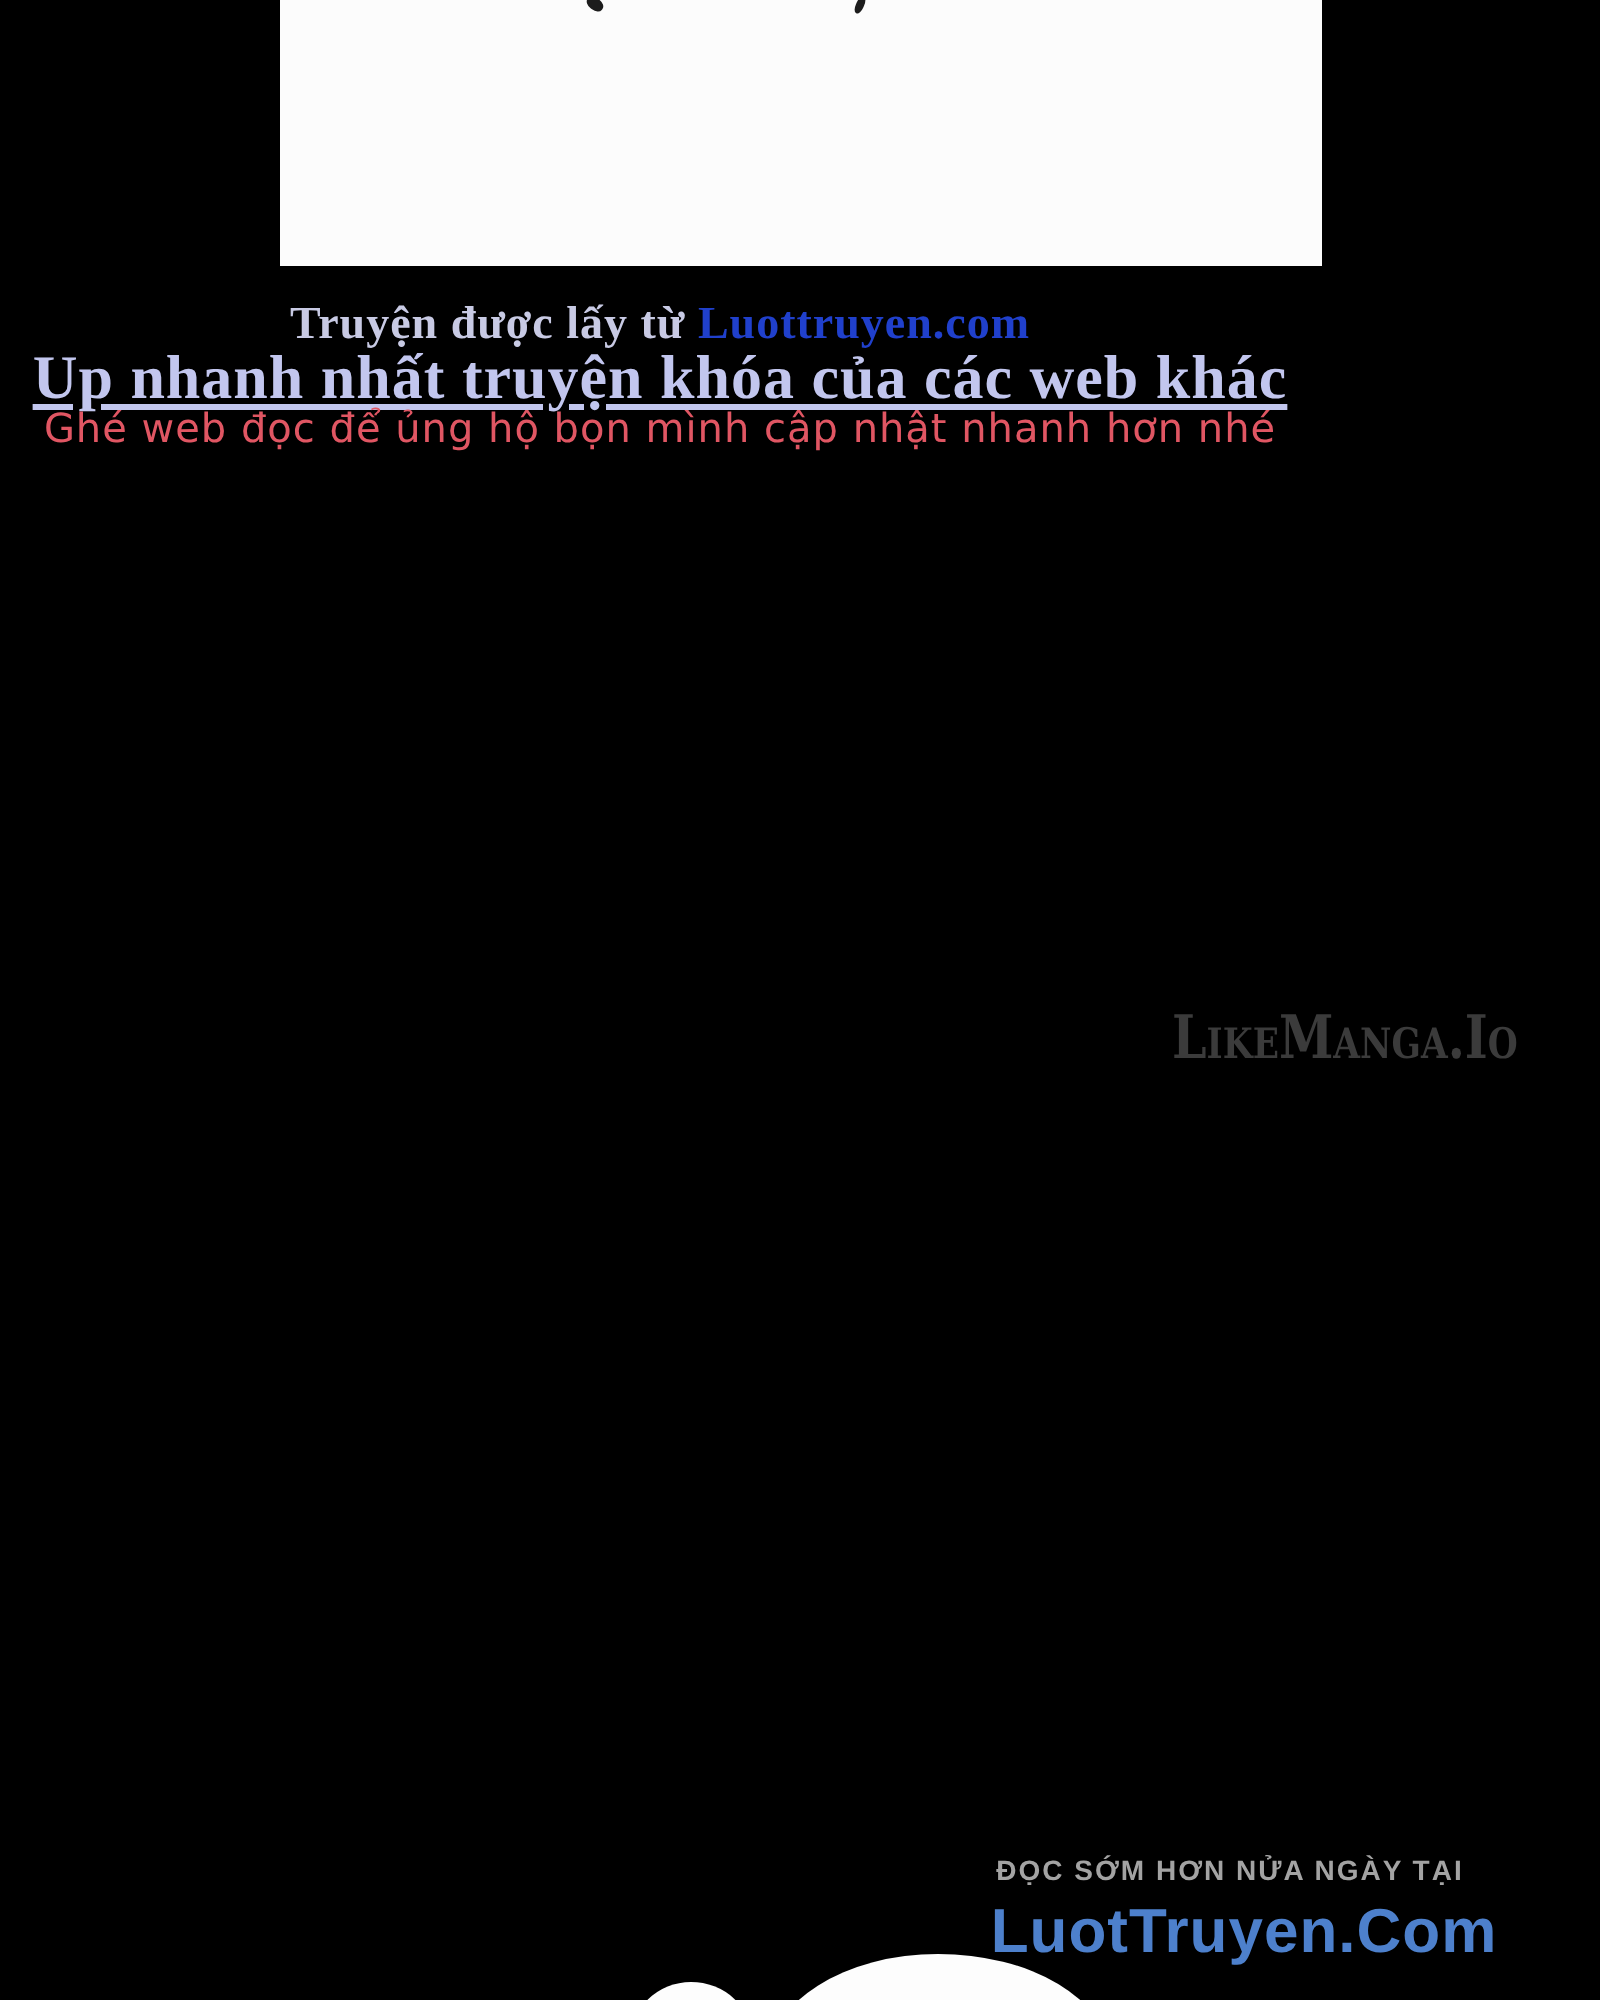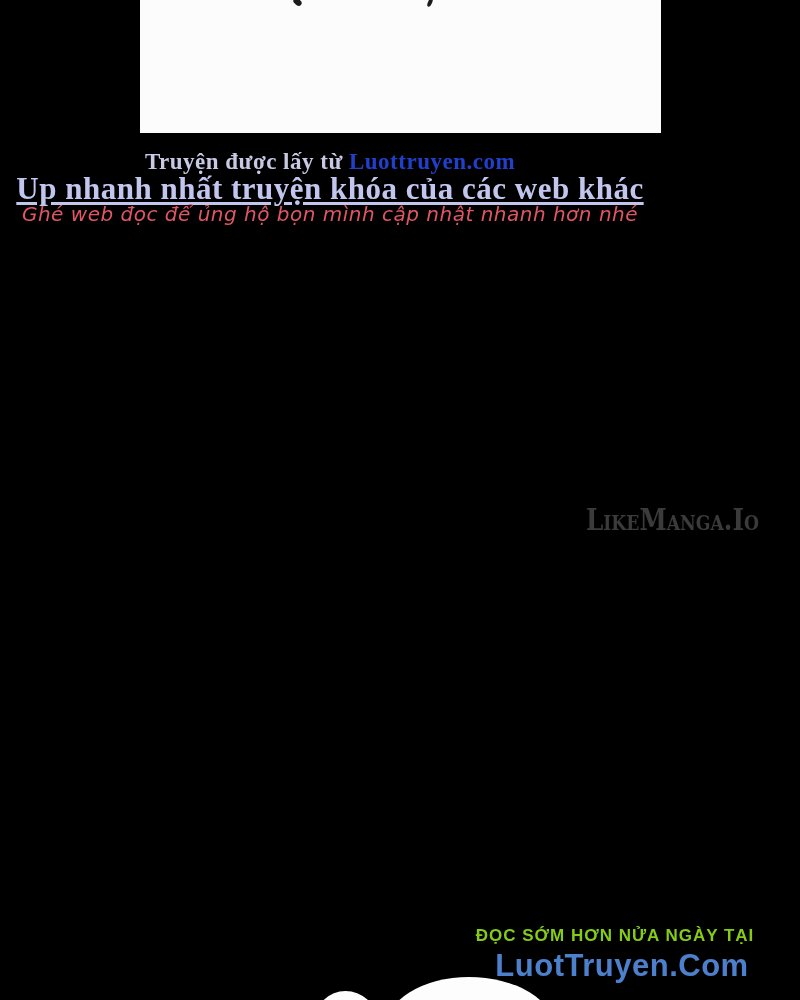--- a/index.html
+++ b/index.html
@@ -36,43 +36,42 @@
   }
   .credit-line1 .site { color: #2040cc; }
   .credit-line2 {
     font-size: 31px; font-weight: bold; letter-spacing: 0.5px;
     color: #c2c6ee; line-height: 25px;
     text-decoration: underline;
     text-underline-offset: 3px;
   }
   .credit-line3 {
     font-family: "DejaVu Sans", sans-serif;
-    font-style: italic;
     font-size: 20px; letter-spacing: 0.5px;
     color: #e05663; line-height: 24px;
     margin-top: 1px;
   }
   
   .watermark {
     position: absolute; left: 586px; top: 502px;
     font-family: "DejaVu Serif", serif;
     font-weight: bold; font-variant: small-caps;
     font-size: 30px; color: #3b3b3b;
     letter-spacing: 0px; white-space: nowrap;
     transform: scaleX(0.82); transform-origin: left top;
   }
   
   .footer {
     position: absolute; left: 450px; top: 925px; width: 330px;
     text-align: center;
     font-family: "Liberation Sans", sans-serif;
   }
   .footer-tagline {
-    font-size: 17px; font-weight: bold; letter-spacing: 1px;
-    color: #84cc16; line-height: 21px; white-space: nowrap;
+    font-size: 14px; font-weight: bold; letter-spacing: 1px;
+    color: #a3a3a3; line-height: 21px; white-space: nowrap;
   }
   .footer-site {
     font-size: 31px; font-weight: bold; letter-spacing: 0.5px;
     color: #4d80cc; line-height: 36px; margin-top: 2px; margin-left: 14px;
     white-space: nowrap;
   }
   
   .dome { position: absolute; background: #fdfdfd; }
   .dome.big {
     left: 384px; top: 977px; width: 170px; height: 60px;

